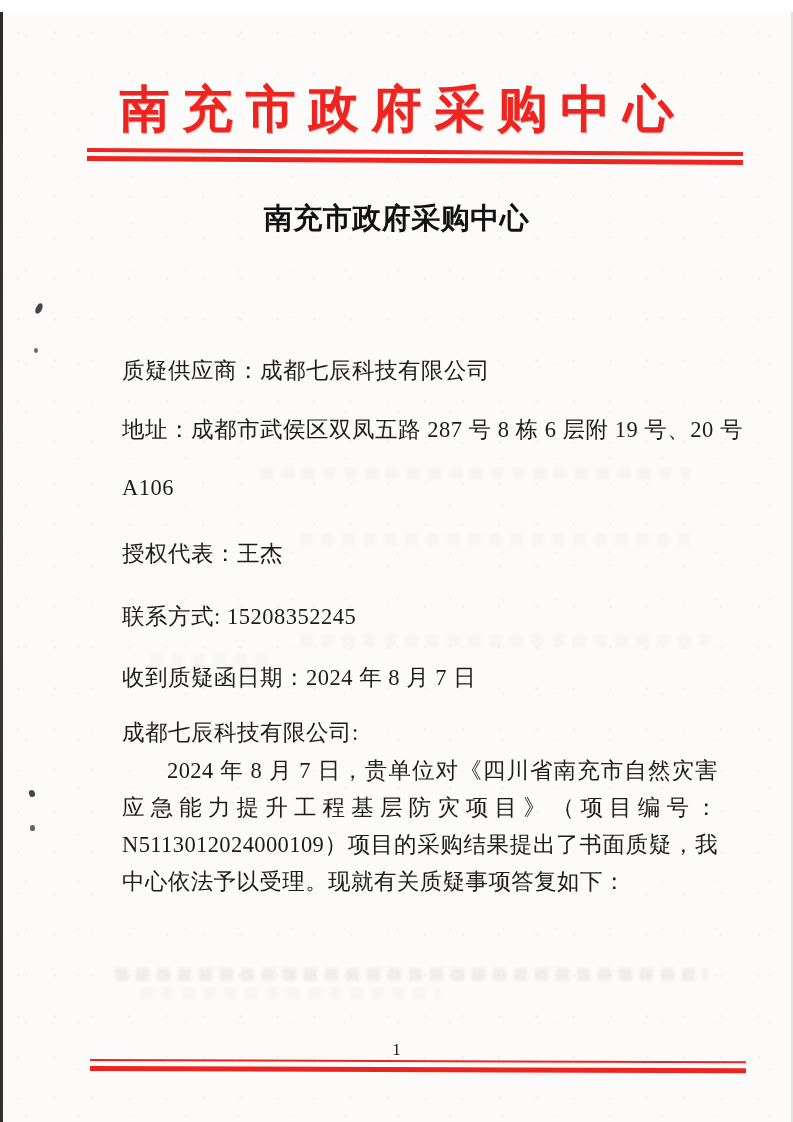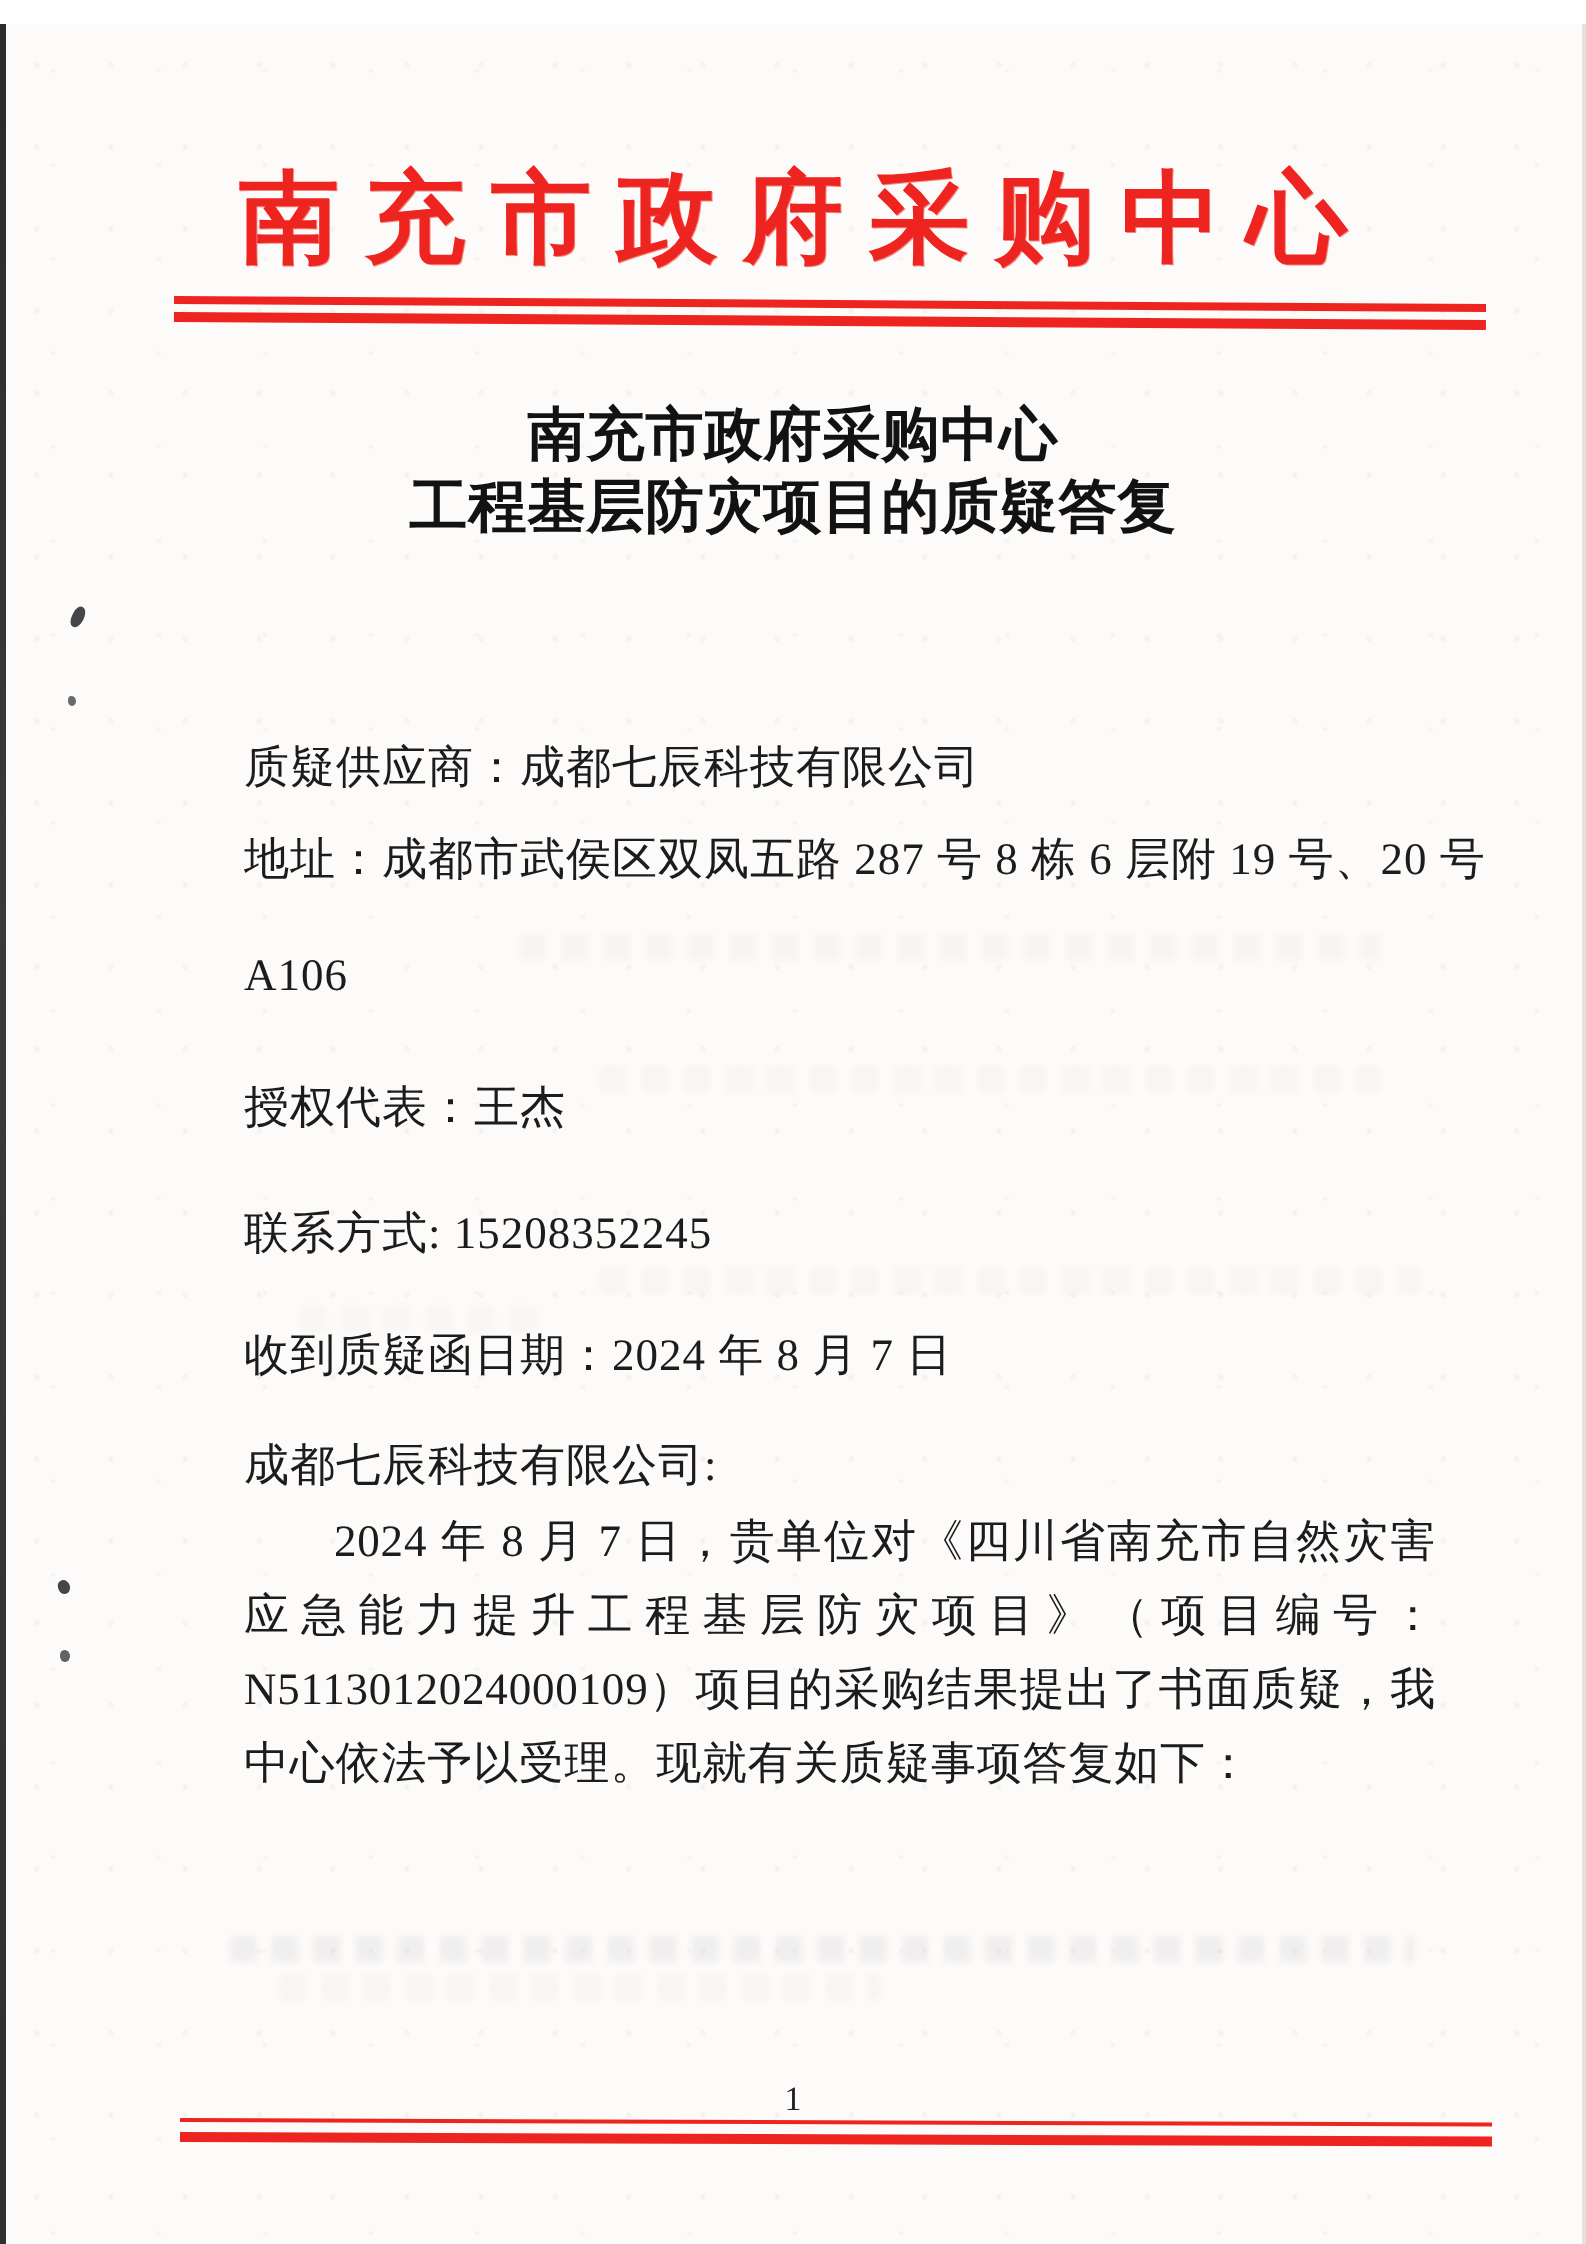--- a/index.html
+++ b/index.html
@@ -52,21 +52,21 @@
     position: absolute; top: 188px; left: 0; width: 100%;
     text-align: center; font-weight: bold; color: #121212;
     font-size: 29px; line-height: 36px; letter-spacing: 0.5px;
   }
 
   
   .field {
     position: absolute; left: 122px;
     font-size: 22.5px; white-space: nowrap; letter-spacing: 0.5px;
   }
-  .f0 { top: 356px; }
+  .f0 { top: 343px; }
   .f1 { top: 402px; }
   .f2 { top: 463px; }
   .f3 { top: 526px; }
   .f4 { top: 589px; }
   .f5 { top: 650px; text-align: center; }
 
   .salutation {
     position: absolute; left: 122px; top: 705px;
     font-size: 22.5px; white-space: nowrap; letter-spacing: 0.5px;
   }
@@ -121,21 +121,20 @@
 
   <div class="letterhead">南充市政府采购中心</div>
 
   <div class="head-rules">
     <div class="rule-a"></div>
     <div class="rule-b"></div>
   </div>
 
   <div class="doc-title">
     <div>南充市政府采购中心</div>
-    <div>工程基层防灾项目的质疑答复</div>
   </div>
 
   <div class="field f0">质疑供应商：成都七辰科技有限公司</div>
   <div class="field f1">地址：成都市武侯区双凤五路 287 号 8 栋 6 层附 19 号、20 号</div>
   <div class="field f2">A106</div>
   <div class="field f3">授权代表：王杰</div>
   <div class="field f4">联系方式: 15208352245</div>
   <div class="field f5">收到质疑函日期：2024 年 8 月 7 日</div>
 
   <div class="salutation">成都七辰科技有限公司:</div>

